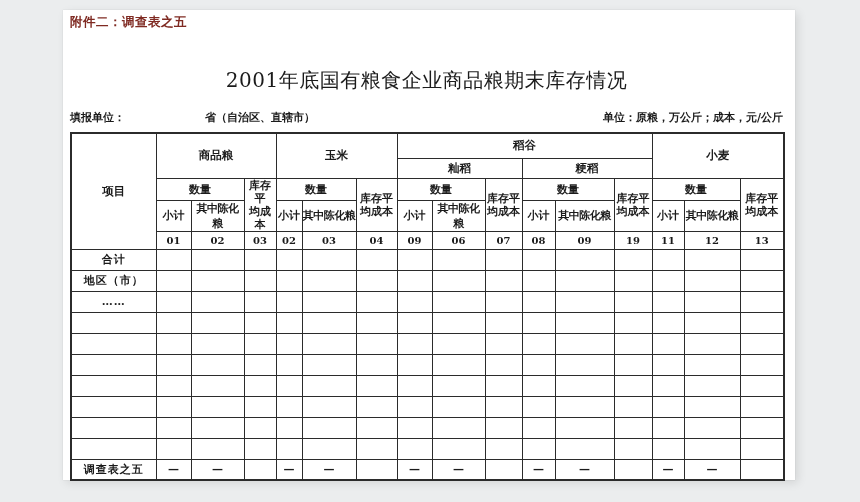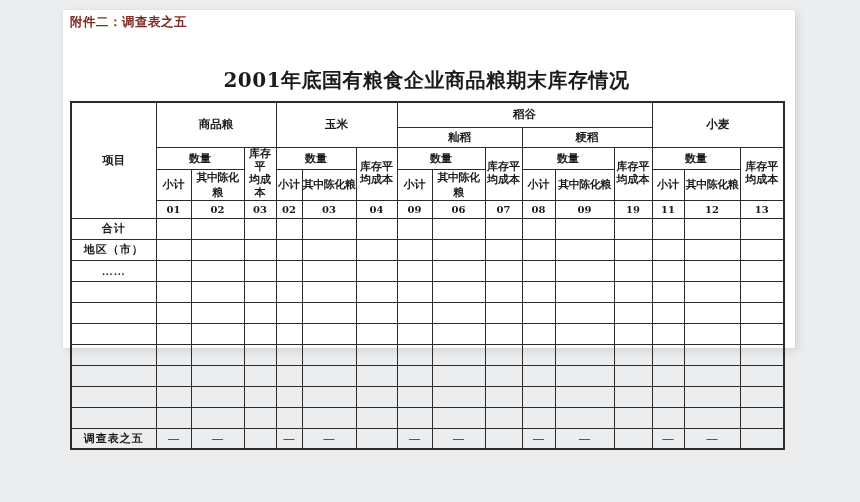--- a/index.html
+++ b/index.html
@@ -6,33 +6,33 @@
   html,body { width:860px; height:502px; }
   body {
     position:relative;
     background:#ebedee;
     overflow:hidden;
     font-family:"DejaVu Serif","Liberation Serif",serif;
     color:#1b1b1b;
   }
   .page {
     position:absolute; left:63px; top:10px;
-    width:732px; height:338px;
+    width:732px; height:470px;
     background:#ffffff;
     box-shadow:3px 3px 9px rgba(0,0,0,0.10), 0 0 1px rgba(0,0,0,0.15);
     padding:4px 0 0 7px;
   }
   .attachment {
     font-size:12.5px; font-weight:bold; line-height:16px;
     letter-spacing:0.5px;
   }
   .title {
     width:713px; margin-top:36px;
     text-align:center;
-    font-size:20px; font-weight:bold; line-height:28px;
+    font-size:20px; font-weight:normal; line-height:28px;
     letter-spacing:0.5px;
   }
   .meta {
     width:713px; margin-top:16px;
     display:flex; justify-content:space-between; align-items:flex-end;
     font-size:11px; font-weight:bold; line-height:15px;
   }
   .blank { display:inline-block; width:80px; }
   table {
     margin-top:7px;
@@ -41,40 +41,46 @@
     border:2px solid #2b2b2b;
   }
   th, td {
     border:1px solid #2b2b2b;
     text-align:center; vertical-align:middle;
     font-weight:bold;
     padding:0; overflow:hidden;
   }
   tr.r-group  { height:25px; }
   tr.r-subgroup { height:20px;margin-left:8px; }
-  tr.r-qty    { height:22px;font-family:Liberation Mono, monospace; }
+  tr.r-qty    { height:22px; }
   tr.r-leaf   { height:23px; }
   tr.r-codes  { height:18px; }
-  tbody tr    { height:21px;font-family:Liberation Serif, serif; }
+  tbody tr    { height:21px; }
   tr.r-group th, tr.r-subgroup th { font-size:11.5px; }
   tr.r-qty th, tr.r-leaf th { font-size:11px; }
   th.small { font-size:10px; letter-spacing:-0.5px; }
   th.wrap  { font-size:10px; white-space:pre-line; line-height:13px; }
   tr.r-codes td { font-size:10px; }
   td.rowlab { font-size:11px; letter-spacing:1px; }
   tbody td { font-size:11px; }
 </style>
 </head>
 <body>
 
 <div class="page">
   <div class="attachment" style="color: rgb(127, 42, 34);">附件二：调查表之五</div>
 
   <div class="title">2001年底国有粮食企业商品粮期末库存情况</div>
 
+  <div class="meta">
+    <div>
+      <span>填报单位：</span><span class="blank"></span><span>省（自治区、直辖市）</span>
+    </div>
+    <div>单位：原粮，万公斤；成本，元/公斤</div>
+  </div>
 
   <table id="inv-table">
       <colgroup>
         <col style="width: 85px;">
         <col style="width: 35px;">
         <col style="width: 53px;">
         <col style="width: 32px;">
         <col style="width: 26px;">
         <col style="width: 54px;">
         <col style="width: 41px;">

